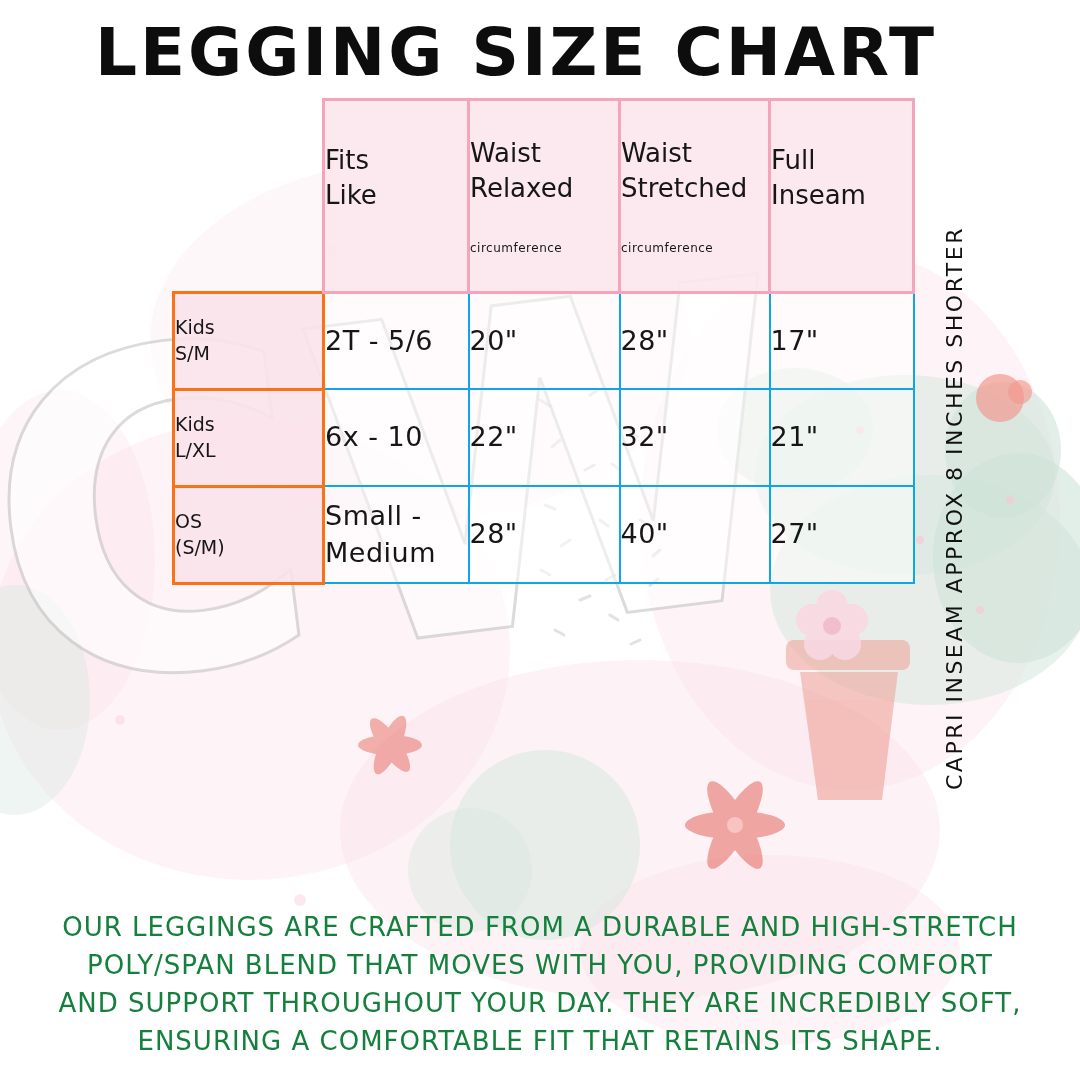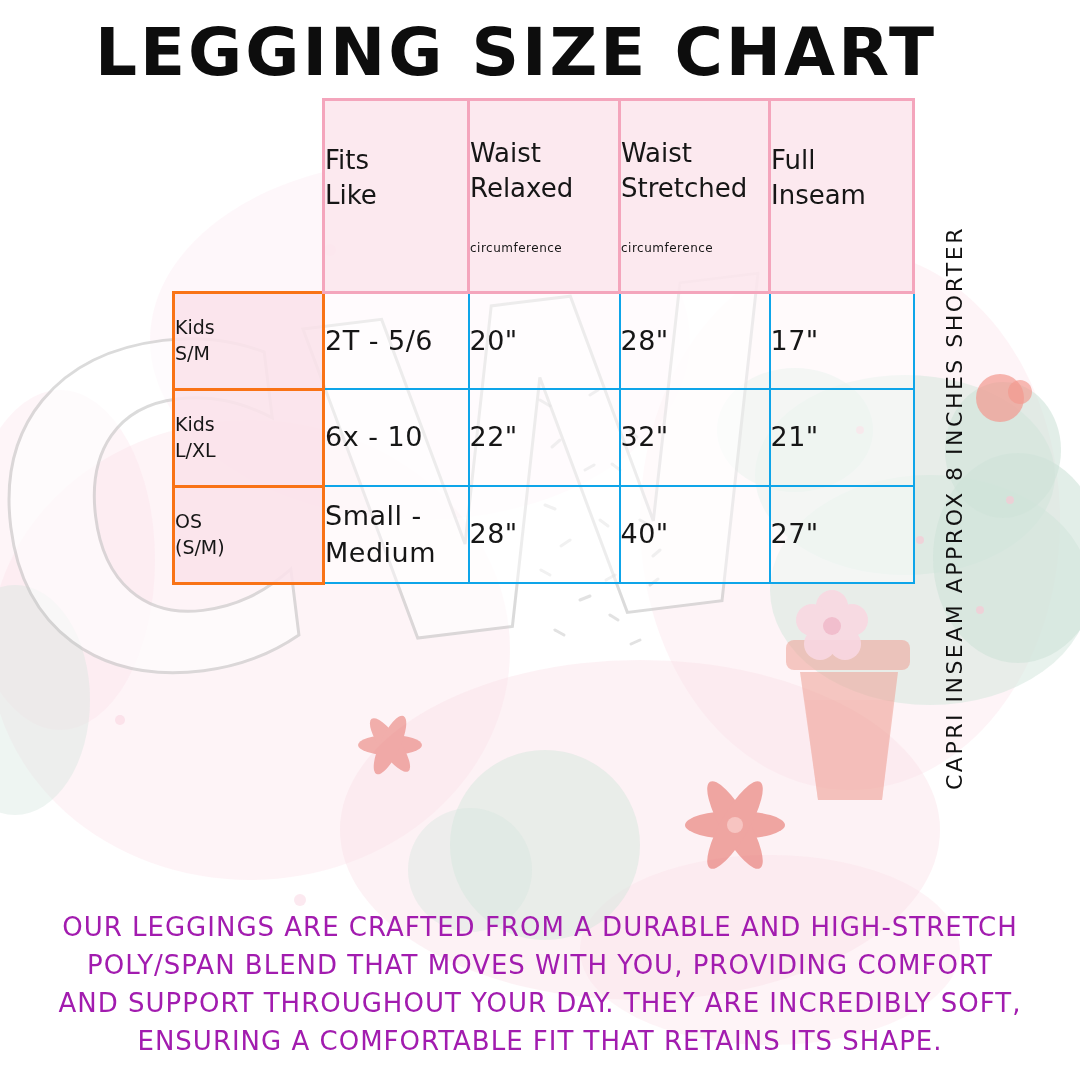--- a/index.html
+++ b/index.html
@@ -73,21 +73,21 @@
     color:#111;
     z-index:2;
   }
 
   
   .footer-note{
     position:absolute;left:0;top:908px;width:1080px;
     text-align:center;
     font-size:26px;line-height:38px;letter-spacing:1px;
     white-space:pre-line;
-    color:#a21caf;
+    color:#15803d;
     z-index:2;
   }
 </style>
 </head>
 <body>
 
 <div class="stage">
 
   <svg id="watermark" width="1080" height="1080" viewBox="0 0 1080 1080" aria-hidden="true">
 

